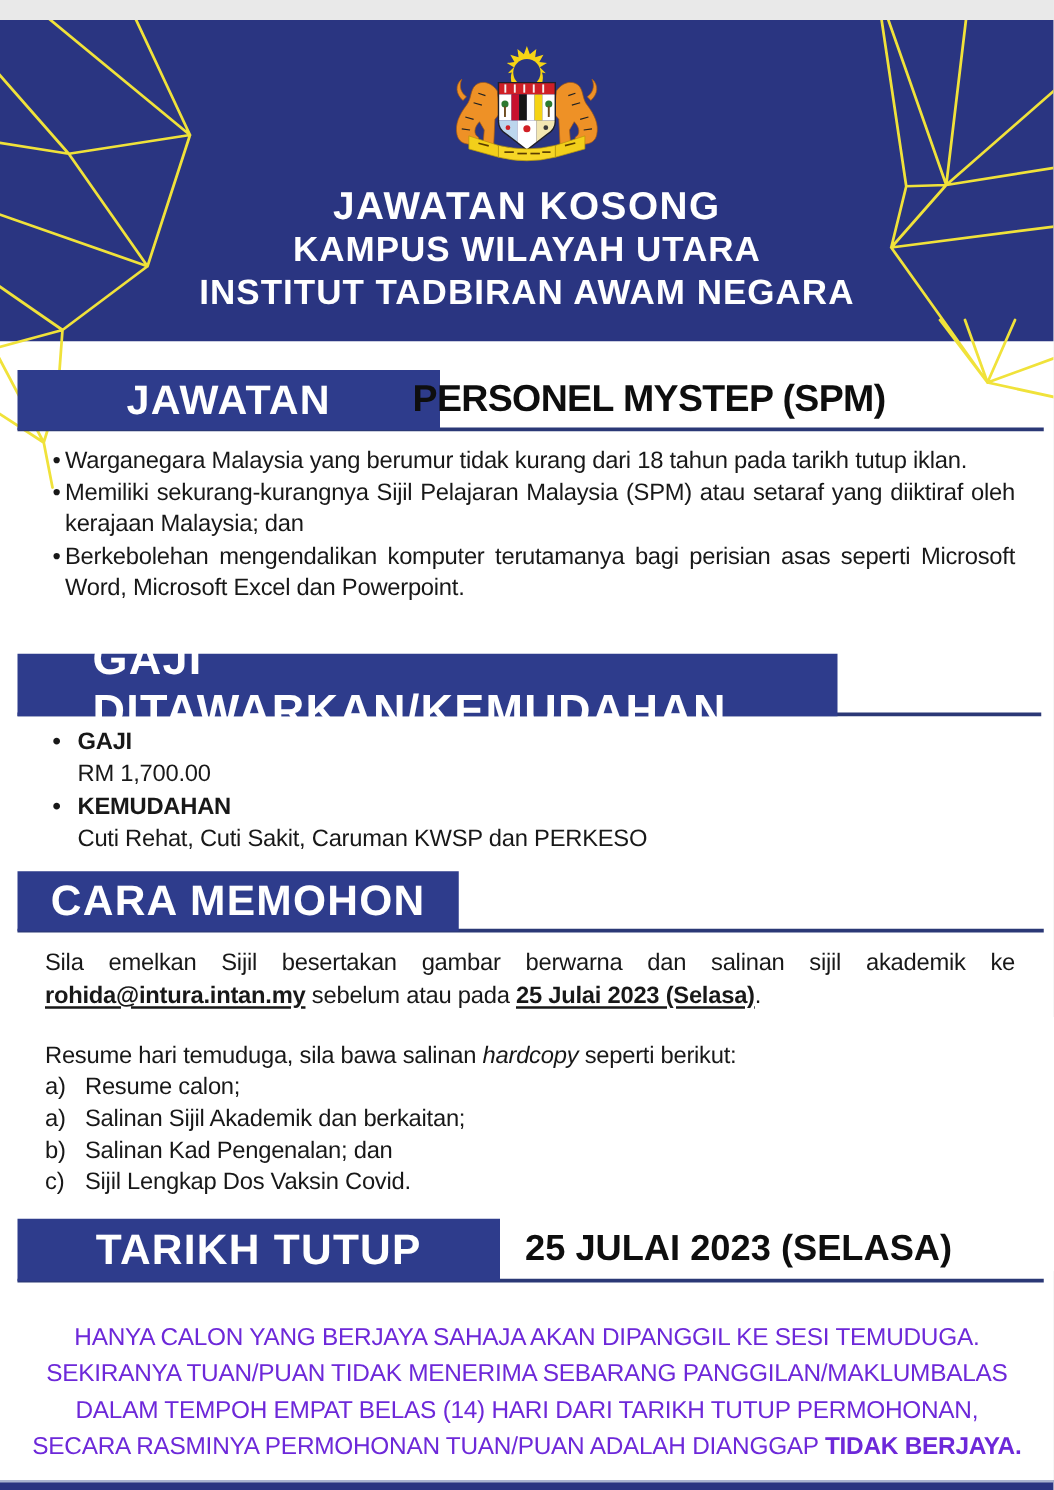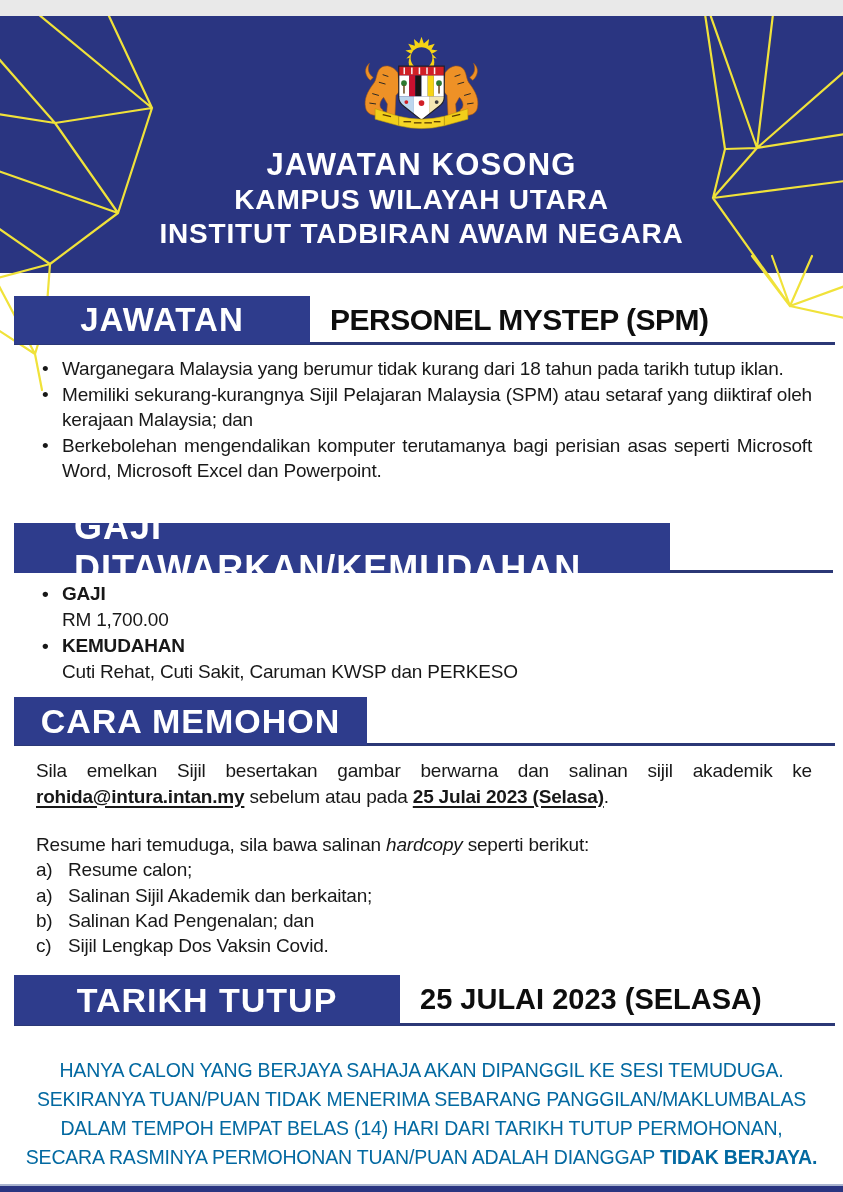--- a/index.html
+++ b/index.html
@@ -21,35 +21,35 @@
   
   .rule { position:absolute; height:3px; background:#2b3876; z-index:3; }
   .sec-box {
     position:absolute; background:#2e3c8c; color:#ffffff; z-index:4;
     display:flex; align-items:center; font-weight:700; letter-spacing:1px;
   }
   .sec-value { position:absolute; z-index:4; font-weight:700; color:#0e0e0e; letter-spacing:-0.5px; }
   
   .body-txt { font-size:19px; line-height:25.5px; letter-spacing:-0.2px; color:#181818; }
   .req-list { position:absolute; left:40px; top:340px; width:772px; z-index:4; list-style:none; }
-  .req-list li { position:relative; padding-left:22px; text-align:justify; }
+  .req-list li { position:relative; padding-left:12px; text-align:justify; }
   .req-list li::before { content:"•"; position:absolute; left:2px; top:0; font-size:19px; }
   .gaji-list { position:absolute; left:40px; top:565px; width:772px; z-index:4; }
   .g-title { position:relative; padding-left:22px; font-weight:700; line-height:26px; }
   .g-title::before { content:"•"; position:absolute; left:2px; top:0; }
   .g-detail { padding-left:22px; line-height:26px; }
   .apply-para { position:absolute; left:36px; top:742px; width:776px; text-align:justify; z-index:4; }
   .apply-para b u { text-underline-offset:3px; text-decoration-thickness:2px; }
   .hardcopy { position:absolute; left:36px; top:816px; width:776px; z-index:4; }
   .hc-row { display:flex; line-height:25.3px; }
   .hc-letter { width:32px; flex:0 0 32px; }
   .italic { font-style:italic; }
   
   .closing { position:absolute; left:22px; top:1040px; width:799px; text-align:center;
-             font-size:19.5px; line-height:29px; letter-spacing:-0.2px; color:#0369a1; z-index:4; }
+             font-size:19.5px; line-height:29px; letter-spacing:-0.2px; color:#6d28d9; z-index:4; }
   .bottom-bar { position:absolute; left:0; top:1168px; width:843px; height:24px;
                 background:#2a3581; border-top:2px solid #aab4cf; z-index:4; }
 </style>
 </head>
 <body>
 
 <div class="page">
 
   <div class="header-band"></div>
 
@@ -141,21 +141,21 @@
     </g>
   </svg>
 
   <div class="titles">
     <div class="t1">JAWATAN KOSONG</div>
     <div class="t2">KAMPUS WILAYAH UTARA</div>
     <div class="t2">INSTITUT TADBIRAN AWAM NEGARA</div>
   </div>
 
   <div class="rule" style="left:14px; top:326px; width:821px;"></div>
-  <div class="sec-box" style="left:14px; top:280px; width:296px; height:48px; font-size:33px; justify-content:center;">
+  <div class="sec-box" style="left:14px; top:280px; width:338px; height:48px; font-size:33px; justify-content:center;">
     <span>JAWATAN</span>
   </div>
   <div class="sec-value" style="left:330px; top:287px; font-size:30px;">PERSONEL MYSTEP (SPM)</div>
 
   <ul class="req-list body-txt">
     <li>Warganegara Malaysia yang berumur tidak kurang dari 18 tahun pada tarikh tutup iklan.</li>
     <li>Memiliki sekurang-kurangnya Sijil Pelajaran Malaysia (SPM) atau setaraf yang diiktiraf oleh kerajaan Malaysia; dan</li>
     <li>Berkebolehan mengendalikan komputer terutamanya bagi perisian asas seperti Microsoft Word, Microsoft Excel dan Powerpoint.</li>
   </ul>
 

